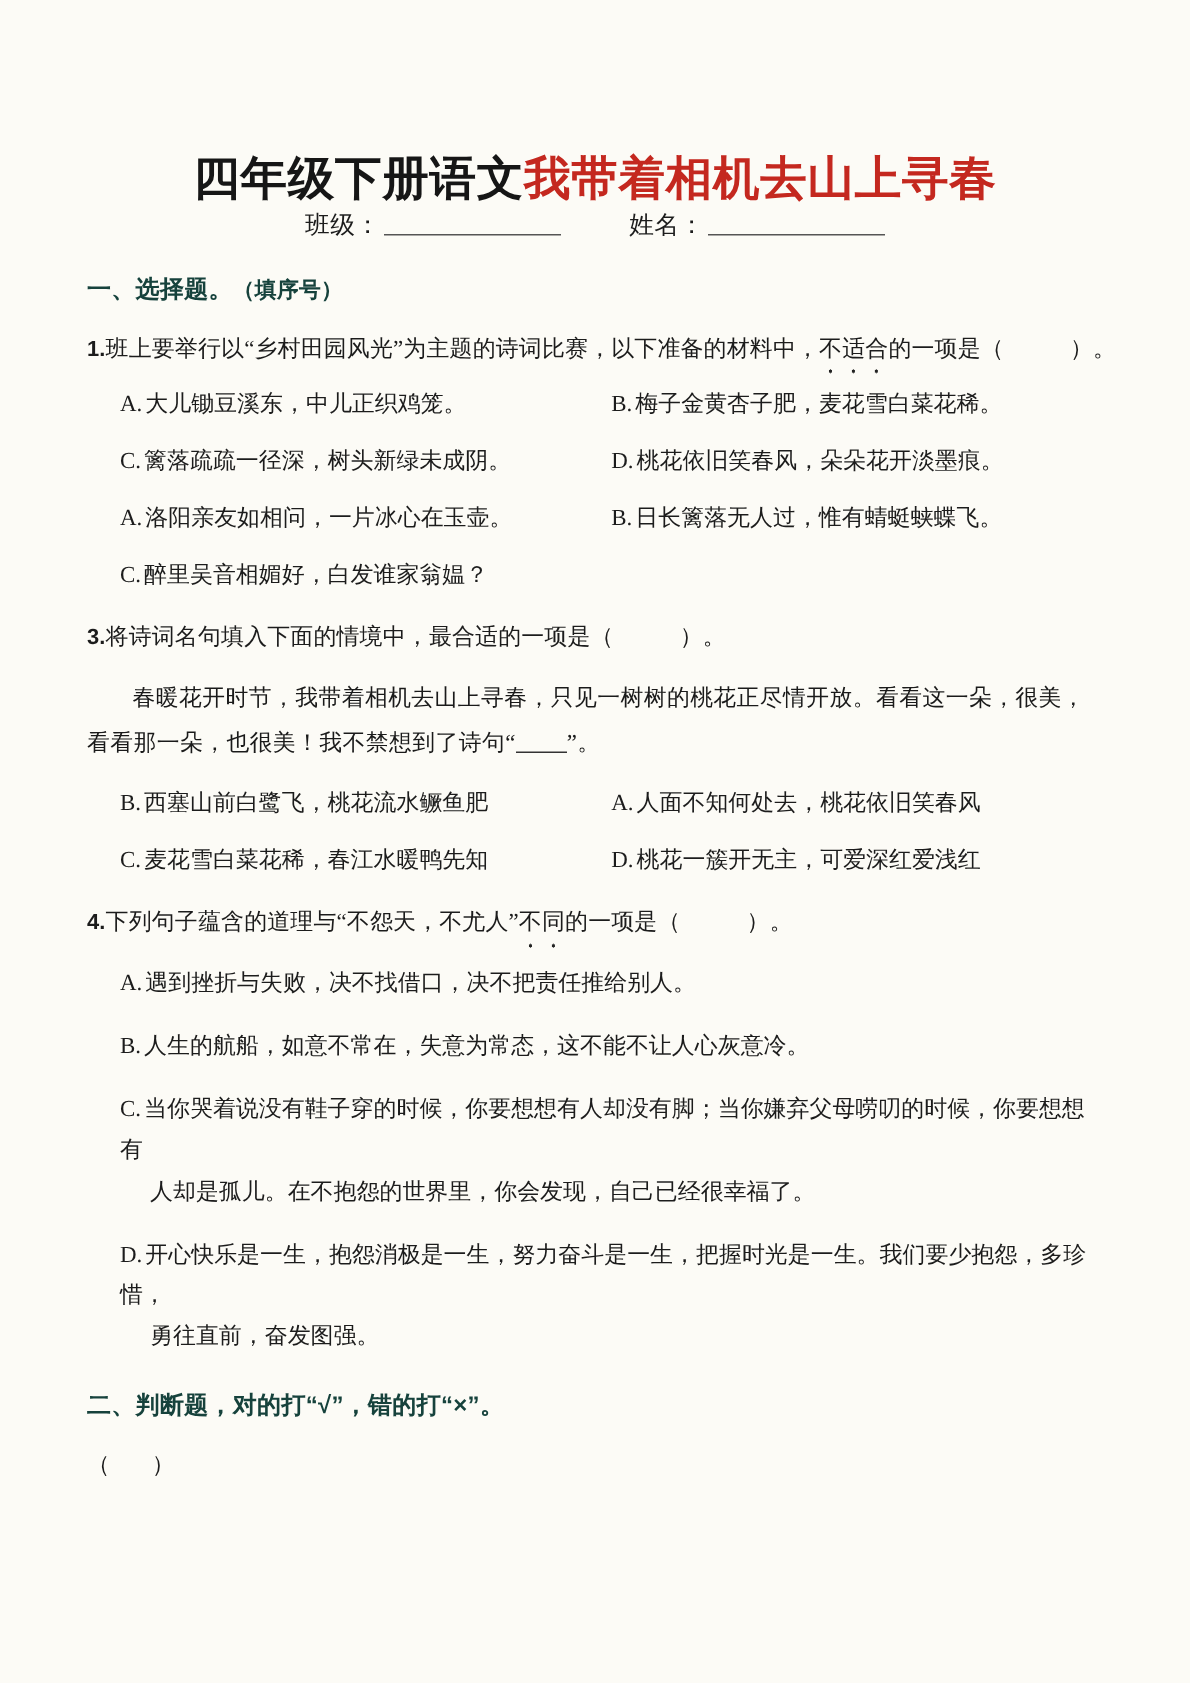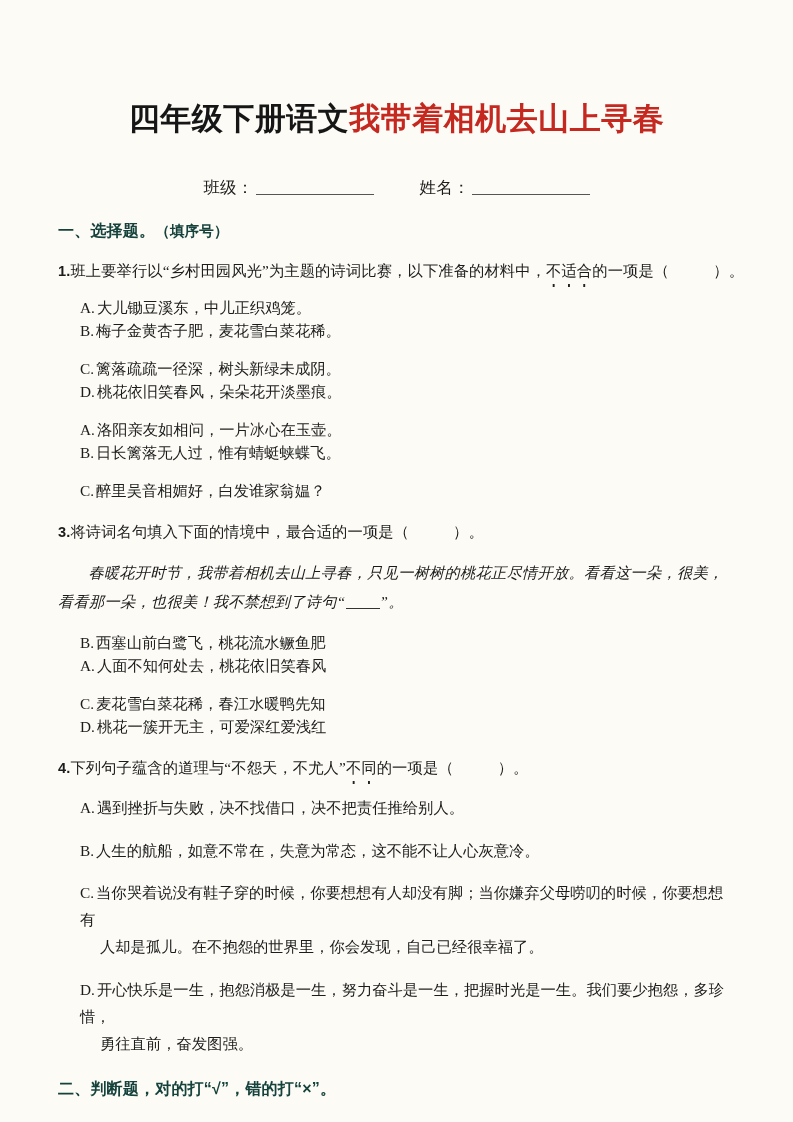--- a/index.html
+++ b/index.html
@@ -33,21 +33,20 @@
     letter-spacing: 0.5px;
     line-height: 1.25;
     white-space: nowrap;
     font-family: "Liberation Sans", "DejaVu Sans", sans-serif;
   }
   .title .t-black { color: #161616; }
   .title .t-red   { color: #c4281f; }
 
   
   .idrow {
-    margin-top: 38px;
     font-size: 16.5px;
     text-align: center;
     letter-spacing: 0.2px;
     color: #1c1c1c;
     white-space: nowrap;
   }
   .idrow .field {
     display: inline-block;
     white-space: nowrap;
   }
@@ -116,21 +115,20 @@
   
   .opts {
     margin-top: 4px;
   }
   .opt-row {
     display: flex;
     margin-top: 15px;
     font-size: 15.3px;
     line-height: 1.5;
     padding-left: 22px;
-    flex-direction: column;
   }
   .opt-row .opt {
     flex: 0 0 50%;
     white-space: nowrap;
   }
   .opt-row .opt .lab {
     font-family: "Liberation Serif", "DejaVu Serif", serif;
     margin-right: 2px;
   }
 
@@ -147,21 +145,20 @@
     padding-left: 20px;
   }
 
   
   .scenario {
     margin-top: 14px;
     font-size: 15.2px;
     line-height: 1.95;
     text-indent: 2em;
     font-family: "Liberation Serif", "DejaVu Serif", serif;
-    font-style: italic;
     letter-spacing: 0.3px;
     color: #1a1a1a;
   }
   .scenario .blank {
     display: inline-block;
     width: 34px;
     border-bottom: 1.3px solid #333;
     height: 13px;
     vertical-align: -2px;
   }

